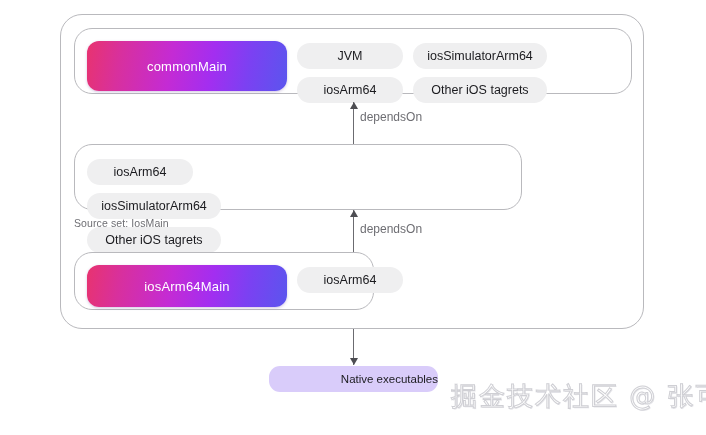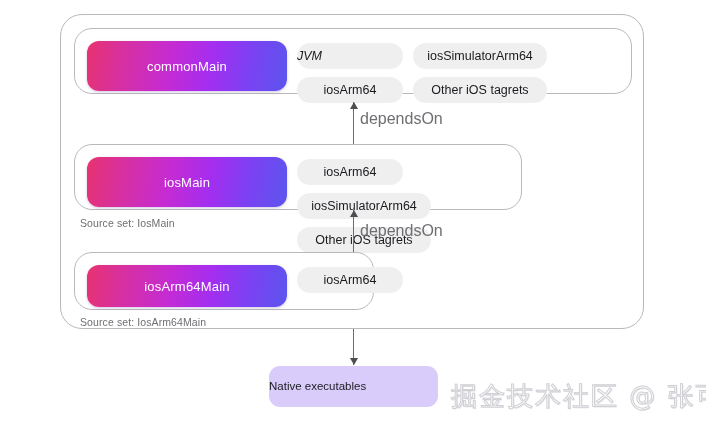--- a/index.html
+++ b/index.html
@@ -119,37 +119,37 @@
     border-bottom: 7px solid #4d4d52;
   }
   .arrow.down::before {
     border-bottom: none;
     top: auto;
     bottom: 0;
     border-top: 7px solid #4d4d52;
   }
   .arrow-label {
     position: absolute;
-    font-size: 16px;
+    font-size: 12px;
     color: #6e6e73;
     white-space: nowrap;
   }
 
   
   .native-box {
     position: absolute;
     left: 269px;
     top: 366px;
     width: 169px;
-    height: 41px;
+    height: 26px;
     background: #d9ccfa;
     border-radius: 11px;
     display: flex;
     flex-direction: column;
-    align-items: flex-start;
+    align-items: flex-end;
     justify-content: center;
     font-size: 11.5px;
     color: #1b1b1f;
     line-height: 15px;
     box-sizing: border-box;
   }
 
   
   .watermark {
     position: absolute;
@@ -170,58 +170,54 @@
 <div id="canvas">
 
   <div class="outer-container"></div>
 
   <div class="group" style="left:74px; top:28px; width:558px; height:88px;">
     <div class="group-box" style="width:558px; height:66px;">
       <div class="sourceset-chip" style="width:200px; height:50px;">
         <span>commonMain</span>
       </div>
       <div class="pill-grid" style="width:326px;">
-        <div class="pill" style="width:106px; padding:0;font-style:italic;">JVM</div>
+        <div class="pill" style="width:106px; text-align:center; padding:0;">JVM</div>
         <div class="pill" style="width:134px; text-align:center; padding:0;">iosSimulatorArm64</div>
         <div class="pill" style="width:106px; text-align:center; padding:0;">iosArm64</div>
         <div class="pill" style="width:134px; text-align:center; padding:0;">Other iOS tagrets</div>
       </div>
     </div>
   </div>
 
   <div class="arrow" style="left:353px; top:102px; height:42px;"></div>
   <div class="arrow-label" style="left:360px; top:110px;">dependsOn</div>
 
   <div class="group" style="left:74px; top:144px; width:448px; height:88px;">
     <div class="group-box" style="width:448px; height:66px;">
-      <div class="sourceset-chip" style="width:200px; height:50px;">
-        <span>iosMain</span>
-      </div>
       <div class="pill-grid" style="width:216px;">
         <div class="pill" style="width:106px; text-align:center; padding:0;">iosArm64</div>
         <div class="pill" style="width:134px; text-align:center; padding:0;">iosSimulatorArm64</div>
         <div class="pill" style="width:134px; text-align:center; padding:0;">Other iOS tagrets</div>
       </div>
     </div>
-    <div class="group-label" style="left:6px; top:73px;">Source set: IosMain</div>
+    <div class="group-label" style="left:0; top:73px;">Source set: IosMain</div>
   </div>
 
   <div class="arrow" style="left:353px; top:210px; height:48px;"></div>
   <div class="arrow-label" style="left:360px; top:222px;">dependsOn</div>
 
   <div class="group" style="left:74px; top:252px; width:324px; height:72px;">
     <div class="group-box" style="width:300px; height:58px;">
       <div class="sourceset-chip" style="width:200px; height:42px;">
         <span>iosArm64Main</span>
       </div>
       <div class="pill-grid" style="width:106px;">
         <div class="pill" style="width:106px; text-align:center; padding:0;">iosArm64</div>
       </div>
     </div>
-    <div class="group-label" style="left:6px; top:64px;">Source set: IosArm64Main</div>
   </div>
 
   <div class="arrow down" style="left:353px; top:329px; height:36px;"></div>
 
   <div class="native-box">
     <span>Native executables</span>
   </div>
 
   <div class="watermark">掘金技术社区 @ 张可</div>
 

